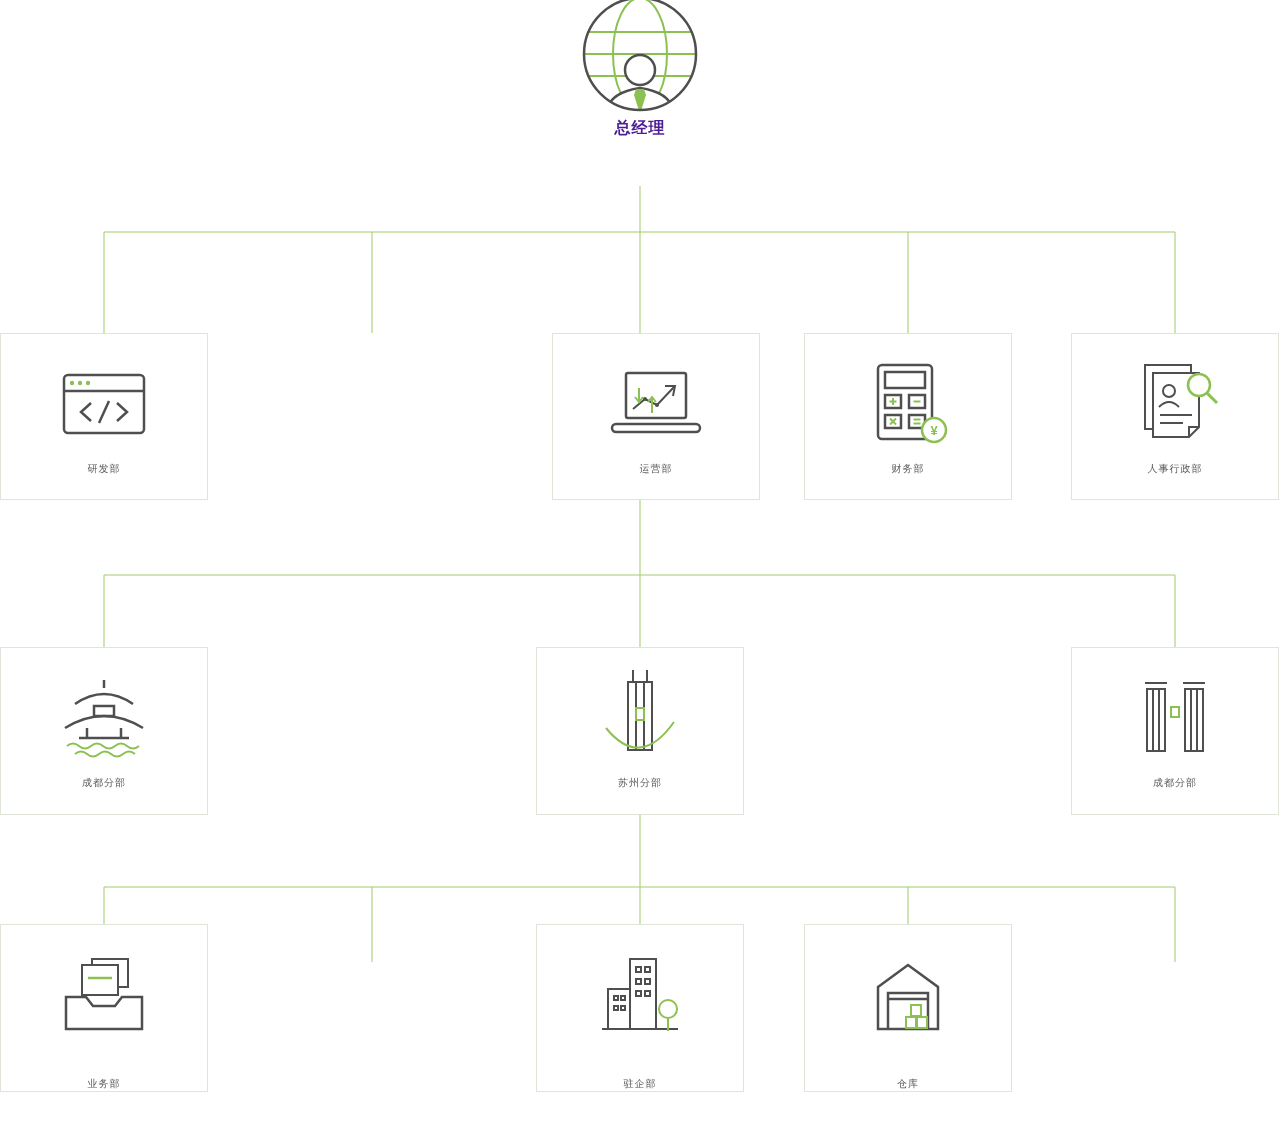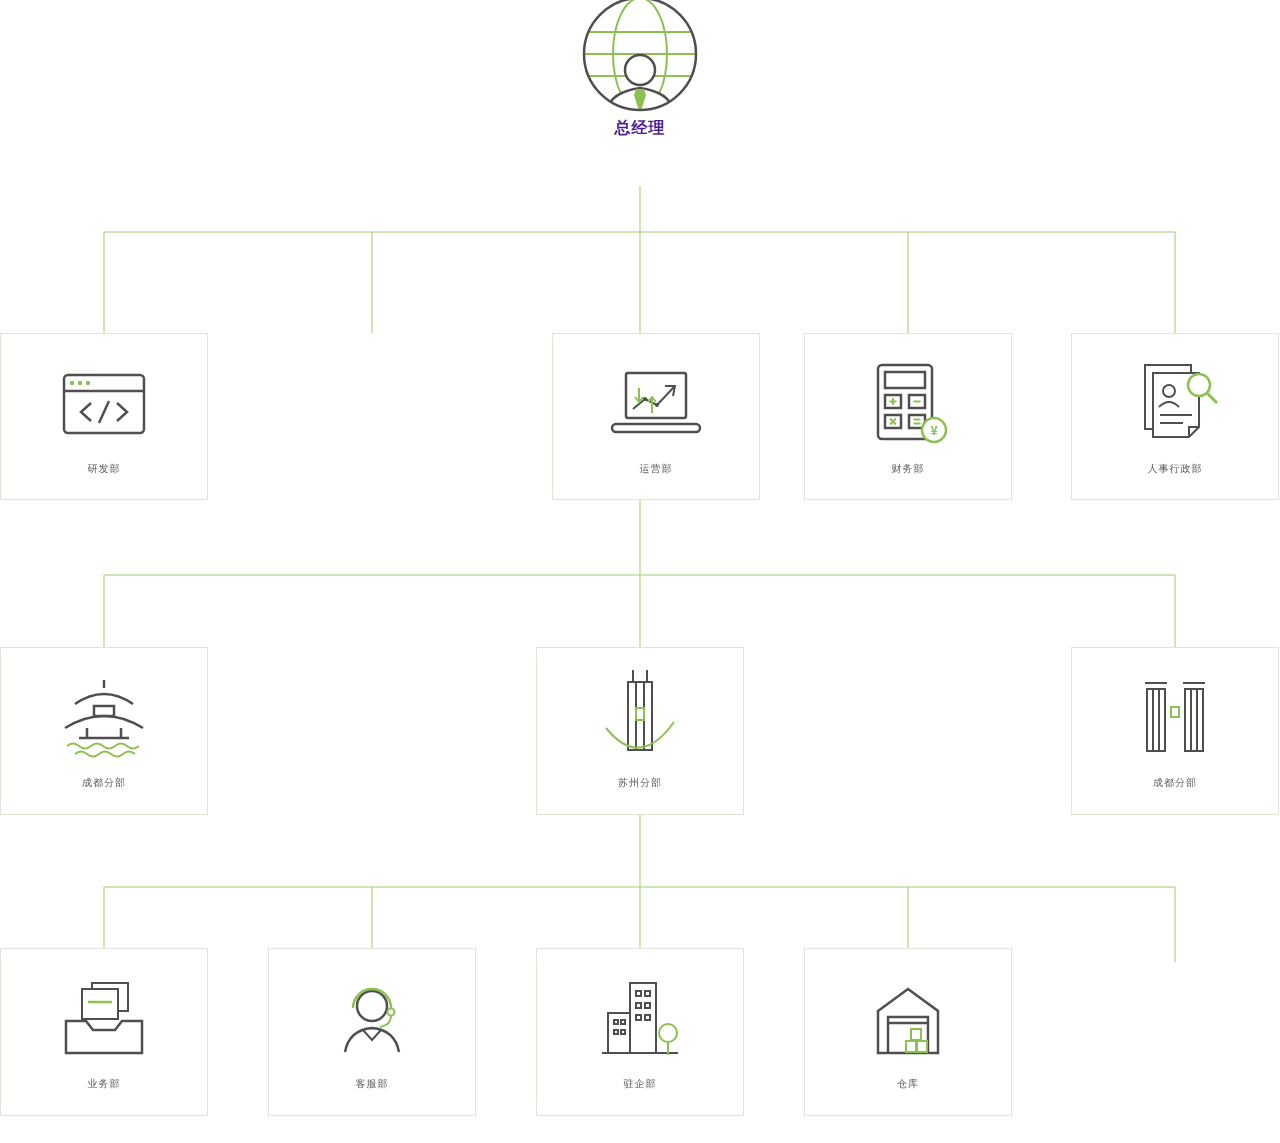--- a/index.html
+++ b/index.html
@@ -6,21 +6,21 @@
   body{font-family:"Liberation Sans","DejaVu Sans",sans-serif;}
   .canvas{position:relative;width:1280px;height:1143px;background:#ffffff;overflow:hidden;}
   .connectors{position:absolute;left:0;top:0;pointer-events:none;}
   .node-box{
     position:absolute;width:208px;box-sizing:border-box;background:#fff;
     border:1px solid #dfe5d9;display:flex;flex-direction:column;align-items:center;
     padding-top:24px;
   }
   .lvl2{top:333px;height:167px;}
   .lvl3{top:647px;height:168px;}
-  .lvl4{top:948px;height:168px;}
+  .lvl4{top:924px;height:168px;justify-content:space-between;}
   .icon-wrap{height:92px;display:flex;align-items:center;justify-content:center;}
   .node-label{margin-top:12px;font-size:10px;color:#595959;letter-spacing:1px;}
   .root-node{position:absolute;left:560px;top:8px;width:160px;text-align:center;}
   .root-label{margin-top:18px;font-size:16px;font-weight:bold;color:#4c1d95;letter-spacing:1px;}
   svg{display:block;margin:0 auto;}
 </style>
 </head>
 <body>
 
 <div class="canvas">
@@ -208,33 +208,20 @@
       <svg width="96" height="80" viewBox="0 0 96 80">
         <rect x="36" y="4" width="36" height="28" fill="#fff" stroke="#4f4f4f" stroke-width="2"></rect>
         <rect x="26" y="10" width="36" height="30" fill="#fff" stroke="#4f4f4f" stroke-width="2"></rect>
         <line x1="32" y1="23" x2="56" y2="23" stroke="#8cc152" stroke-width="2.5"></line>
         <path d="M10,42 H30 L37,51 H59 L66,42 H86 V74 H10 Z" fill="#fff" stroke="#4f4f4f" stroke-width="2.5"></path>
       </svg>
     </div>
     <div class="node-label">业务部</div>
   </div>
 
-  <div class="node-box lvl4" style="left:268px">
-    <div class="icon-wrap">
-      <svg width="90" height="82" viewBox="0 0 90 82">
-        <circle cx="45" cy="28" r="15" stroke="#4f4f4f" stroke-width="2.5" fill="none"></circle>
-        <path d="M26,30 a19,19 0 0 1 38,0" stroke="#8cc152" stroke-width="2.5" fill="none"></path>
-        <circle cx="64" cy="34" r="3.5" stroke="#8cc152" stroke-width="2" fill="none"></circle>
-        <path d="M64,38 q0,9 -11,11" stroke="#8cc152" stroke-width="2" fill="none"></path>
-        <path d="M18,74 Q22,52 45,50 Q68,52 72,74" stroke="#4f4f4f" stroke-width="2.5" fill="none"></path>
-        <path d="M36,52 L45,62 L54,52" stroke="#4f4f4f" stroke-width="2" fill="none"></path>
-      </svg>
-    </div>
-    <div class="node-label">客服部</div>
-  </div>
 
   <div class="node-box lvl4" style="left:536px">
     <div class="icon-wrap">
       <svg width="92" height="84" viewBox="0 0 92 84">
         <g stroke="#4f4f4f" stroke-width="2" fill="none">
           <rect x="36" y="6" width="26" height="70"></rect>
           <rect x="14" y="36" width="22" height="40"></rect>
           <rect x="42" y="14" width="5" height="5"></rect>
             <rect x="51" y="14" width="5" height="5"></rect>
           <rect x="42" y="26" width="5" height="5"></rect>

